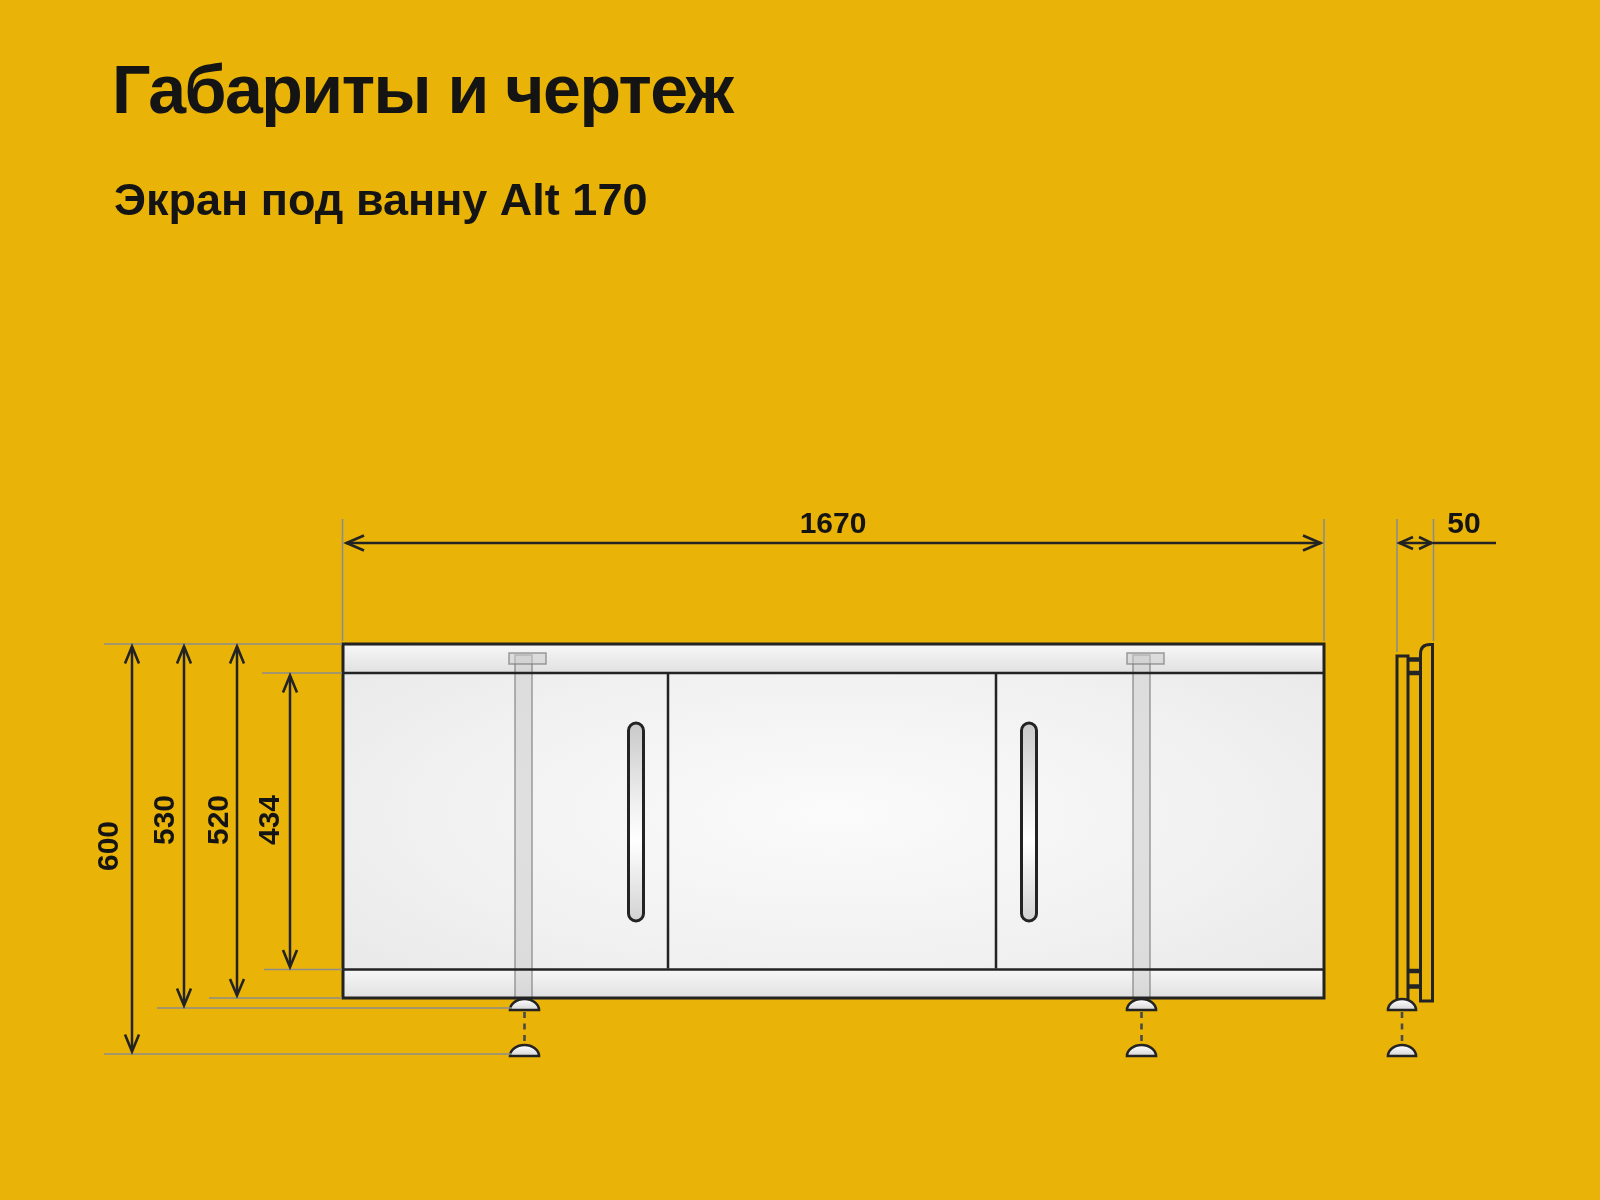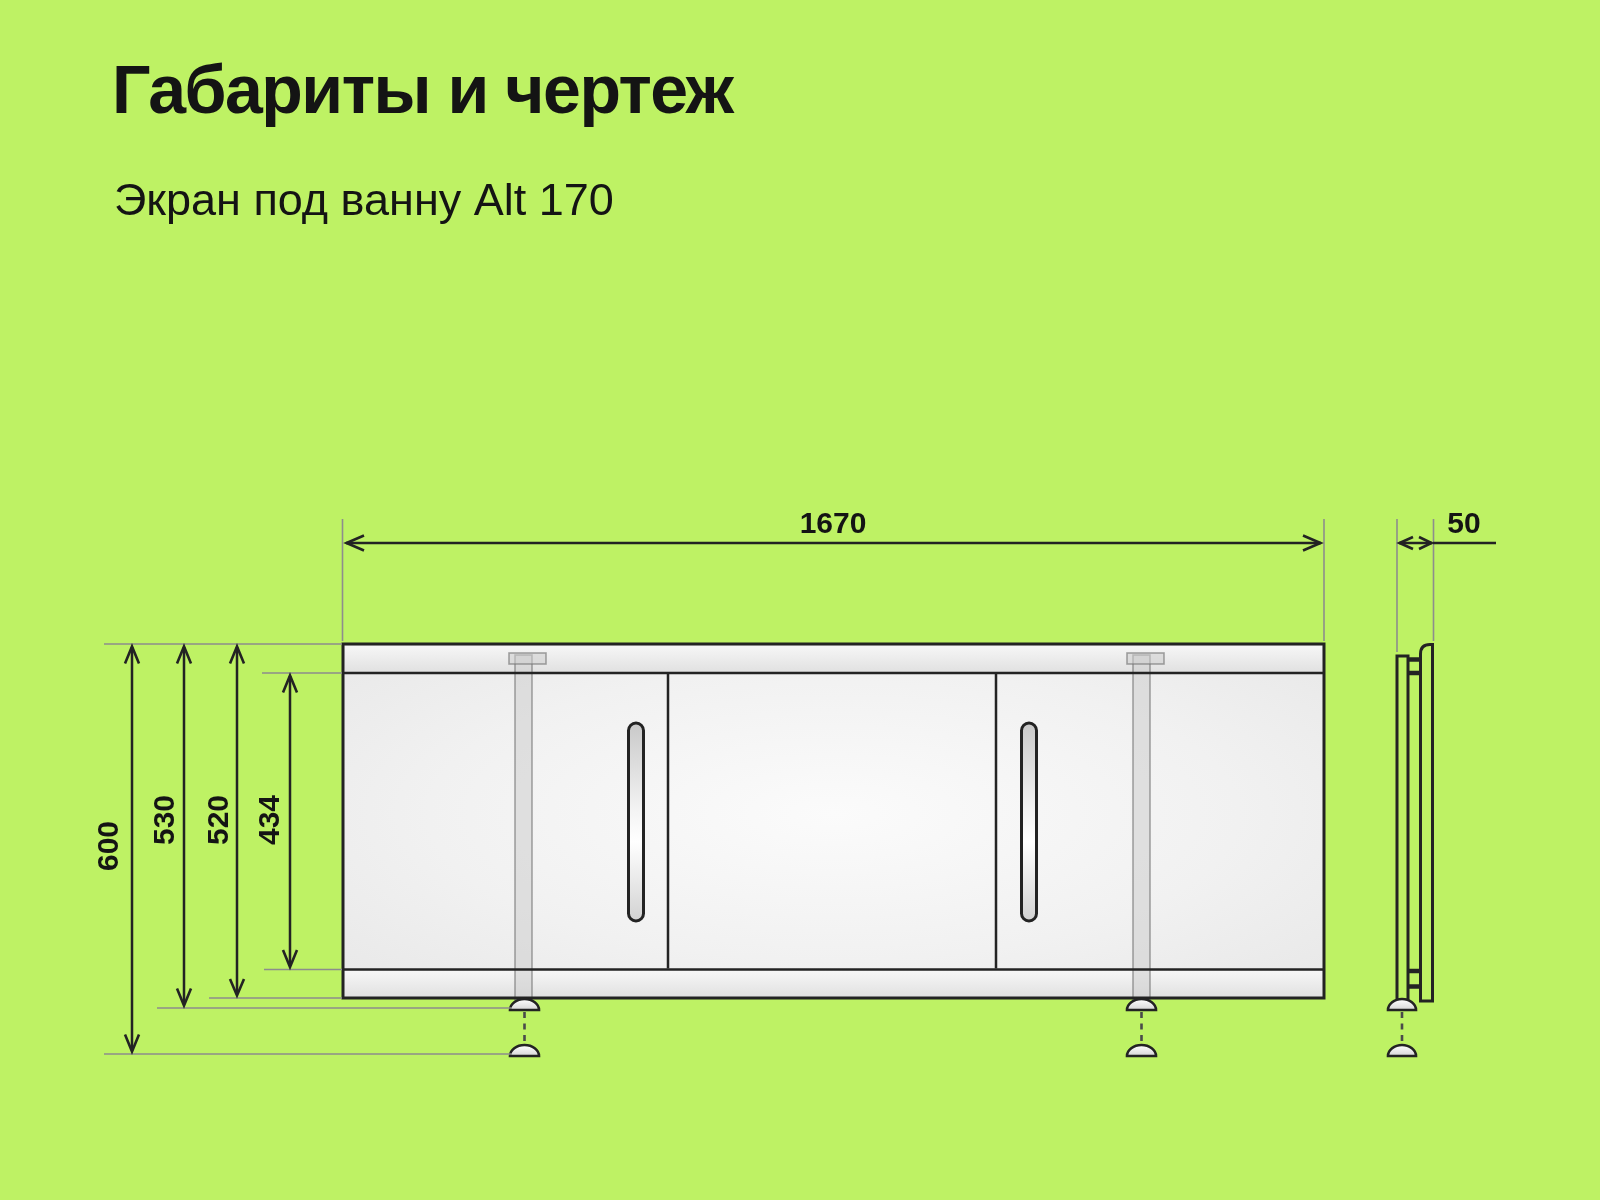--- a/index.html
+++ b/index.html
@@ -1,30 +1,30 @@
 <!DOCTYPE html>
 <html><head>
 <meta charset="utf-8">
 <style>
   html,body{margin:0;padding:0;background:#ffffff;}
   .page{
     position:relative;
     width:1600px;height:1200px;
-    background:#bef264;
+    background:#eab308;
     overflow:hidden;
     font-family:"Liberation Sans","DejaVu Sans",sans-serif;
   }
   .title{
     position:absolute;left:112px;top:52px;
     font-size:68px;font-weight:700;line-height:1.1;
     letter-spacing:-1.5px;color:#141414;margin:0;
   }
   .subtitle{
     position:absolute;left:114px;top:174px;
-    font-size:45px;font-weight:400;line-height:1.15;
+    font-size:45px;font-weight:700;line-height:1.15;
     color:#141414;
     text-align:right;
   }
   svg.drawing{position:absolute;left:0;top:0;}
   .dim-label{
     font-family:"Liberation Sans","DejaVu Sans",sans-serif;
     font-size:30px;font-weight:700;fill:#141414;
   }
   .ext{stroke:#8d8d8d;stroke-width:1.6;}
   .dimline{stroke:#232323;stroke-width:2.5;fill:none;}

